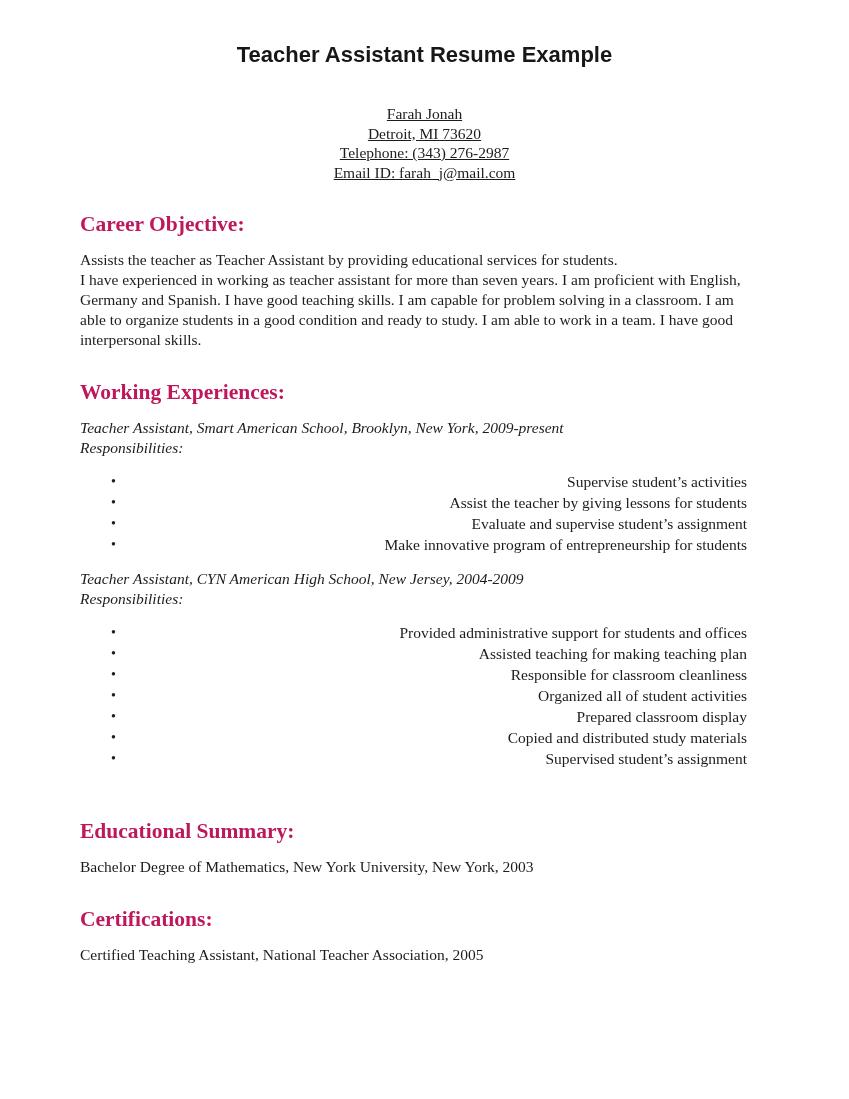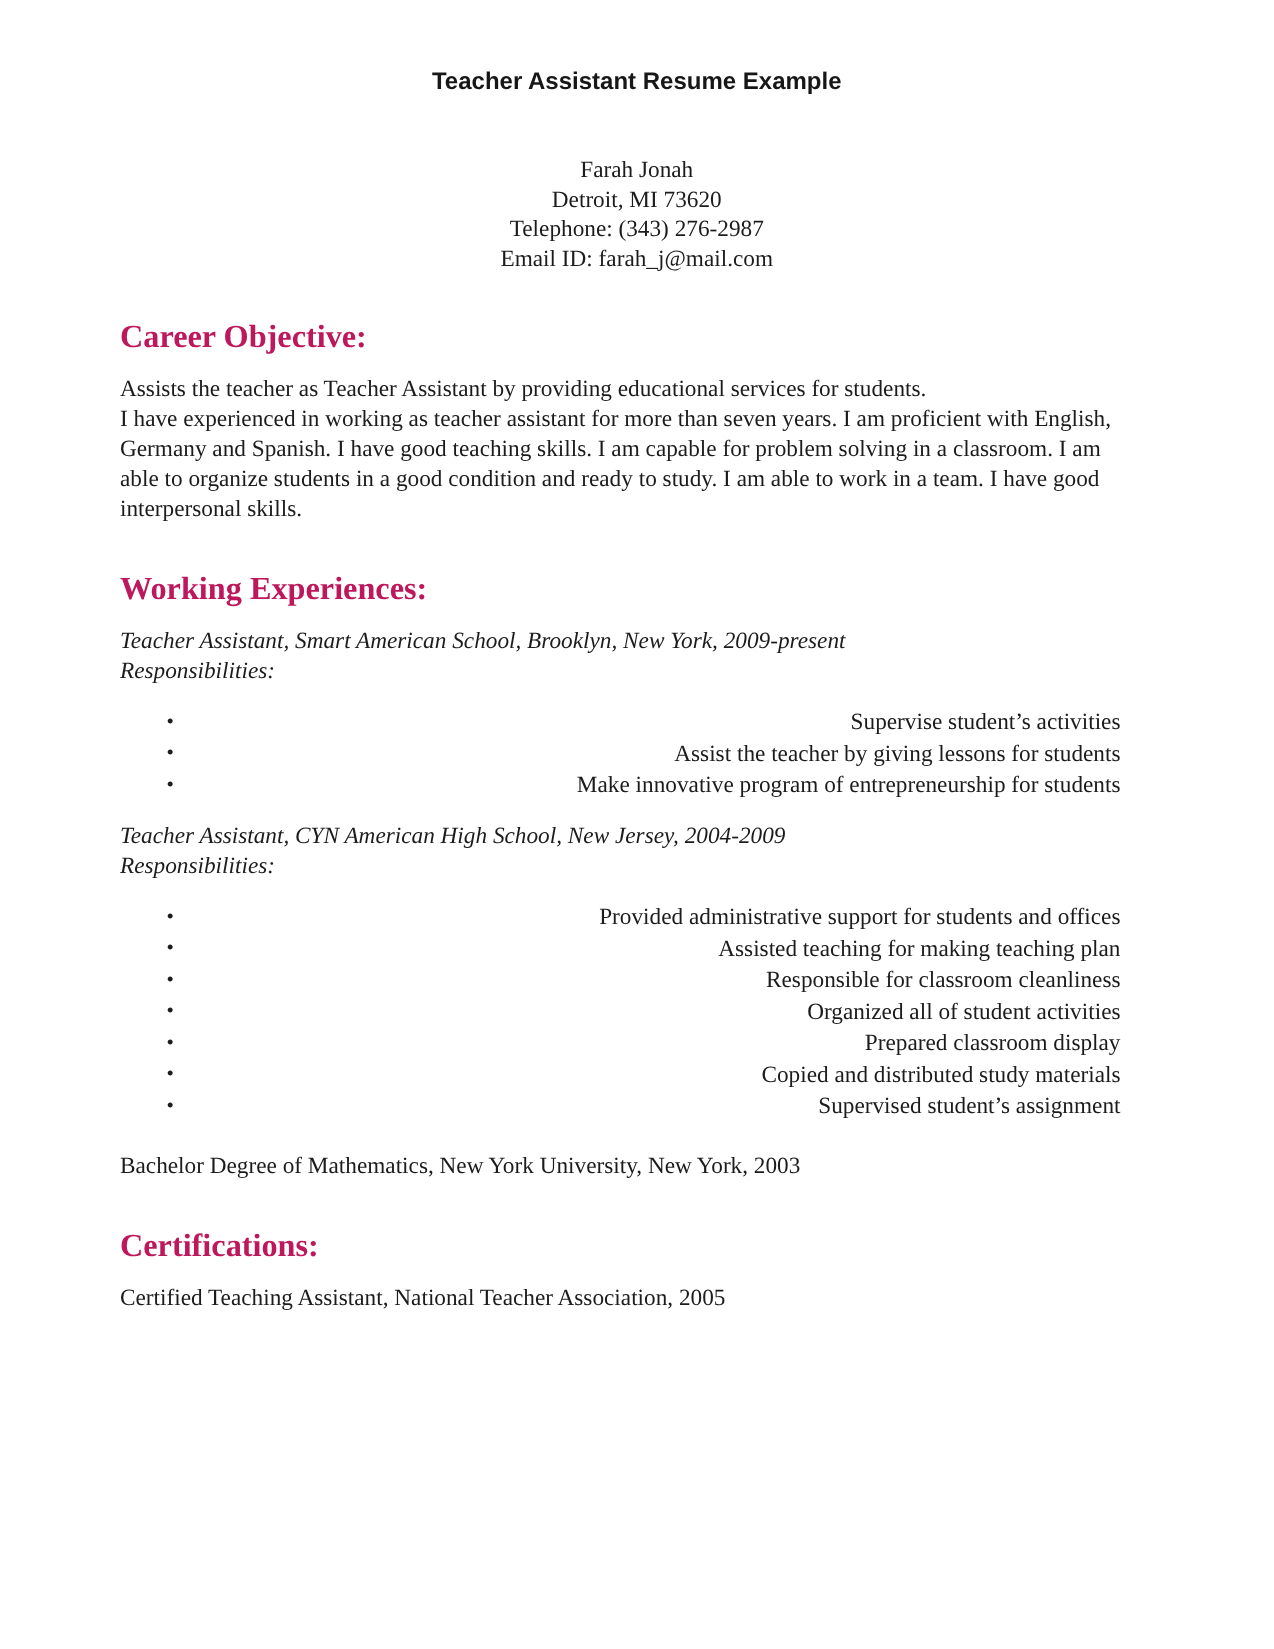--- a/index.html
+++ b/index.html
@@ -17,33 +17,33 @@
   .page {
     box-sizing: border-box;
     width: 849px;
     height: 1099px;
     padding: 42px 80px 0 80px;
     background: #ffffff;
   }
   .doc-title {
     font-family: "Liberation Sans", sans-serif;
     font-weight: bold;
-    font-size: 16px;
+    font-size: 22px;
     line-height: 26px;
     text-align: center;
     margin: 0 0 36px 0;
     color: #171717;
   }
   .contact {
     text-align: center;
     font-size: 15.5px;
     line-height: 19.5px;
     margin: 0 0 26px 0;
   }
-  .contact div { white-space: nowrap; }
+  .contact div { white-space: nowrap; text-decoration: underline; }
   h2.section-heading {
     font-family: "Liberation Serif", serif;
     font-weight: bold;
     font-size: 21.5px;
     line-height: 25px;
     margin: 30px 0 13px 0;
     color: #be185d;
   }
   p.body-text {
     font-size: 15.5px;
@@ -102,38 +102,40 @@
   <p class="body-text">I have experienced in working as teacher assistant for more than seven years. I am proficient with English, Germany and Spanish. I have good teaching skills. I am capable for problem solving in a classroom. I am able to organize students in a good condition and ready to study. I am able to work in a team. I have good interpersonal skills.</p>
 
   <h2 class="section-heading">Working Experiences:</h2>
 
   <div class="job">
     <p class="job-line">Teacher Assistant, Smart American School, Brooklyn, New York, 2009-present</p>
     <p class="job-line">Responsibilities:</p>
     <ul class="bullets">
         <li>Supervise student’s activities</li>
         <li>Assist the teacher by giving lessons for students</li>
+        <li>Evaluate and supervise student’s assignment</li>
         <li>Make innovative program of entrepreneurship for students</li>
       </ul>
   </div>
 
   <div class="job">
     <p class="job-line">Teacher Assistant, CYN American High School, New Jersey, 2004-2009</p>
     <p class="job-line">Responsibilities:</p>
     <ul class="bullets">
         <li>Provided administrative support for students and offices</li>
         <li>Assisted teaching for making teaching plan</li>
         <li>Responsible for classroom cleanliness</li>
         <li>Organized all of student activities</li>
         <li>Prepared classroom display</li>
         <li>Copied and distributed study materials</li>
         <li>Supervised student’s assignment</li>
       </ul>
   </div>
 
   <div class="spacer-after-jobs"></div>
 
+  <h2 class="section-heading">Educational Summary:</h2>
   <p class="body-text">Bachelor Degree of Mathematics, New York University, New York, 2003</p>
 
   <h2 class="section-heading">Certifications:</h2>
   <p class="body-text">Certified Teaching Assistant, National Teacher Association, 2005</p>
 
 </div>
 
 </body></html>

